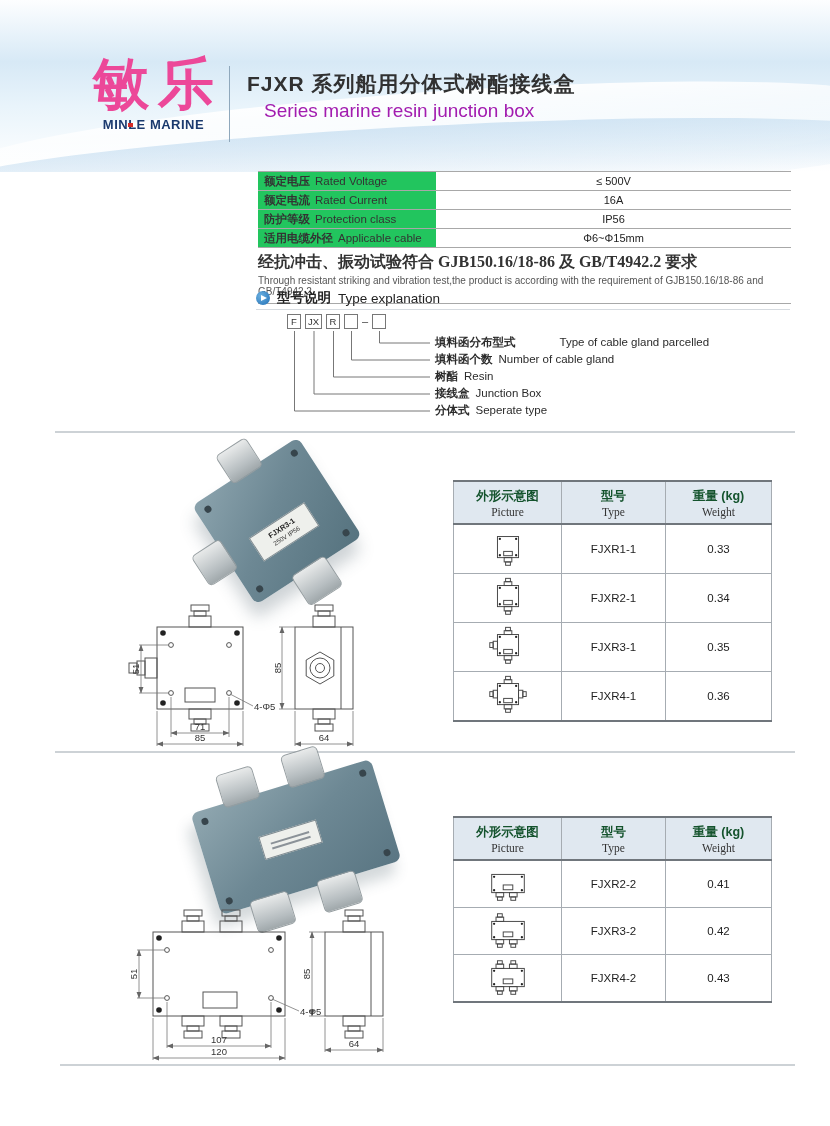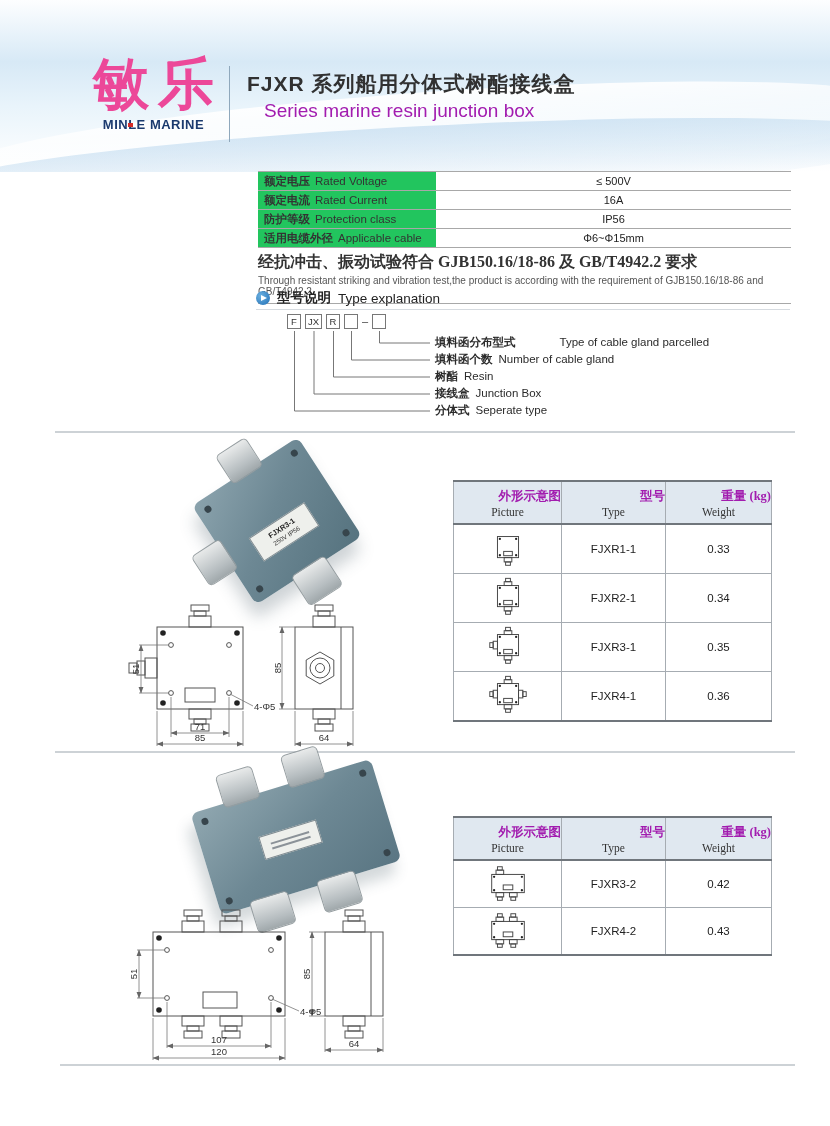--- a/index.html
+++ b/index.html
@@ -93,21 +93,21 @@
   .dim-drawing text{font-family:"Liberation Sans",sans-serif;}
   
   .spec-table{position:absolute;border-collapse:collapse;table-layout:fixed;width:318px;background:#fff;}
   .t1{left:453px;top:480px;}
   .t2{left:453px;top:816px;}
   .spec-table th,.spec-table td{border:1px solid #a6acb2;padding:0;}
   .spec-table thead th{background:#e0e8f0;border-top:2px solid #70767c;border-bottom:2px solid #70767c;height:41px;}
   .spec-table tbody td{height:48px;text-align:center;vertical-align:middle;}
   .t2 tbody td{height:46px;}
   .spec-table tbody tr:last-child td{border-bottom:2px solid #70767c;}
-  th .zh{display:block;font-family:Liberation Serif, serif;font-size:12.5px;font-weight:bold;color:#a21caf;text-align:right;}
+  th .zh{display:block;font-family:Liberation Sans, sans-serif;font-size:12.5px;font-weight:bold;color:#14532d;}
   th .en{display:block;font-family:"Liberation Serif",serif;font-size:11.5px;font-weight:normal;color:#333;margin-top:1px;}
   .type-cell,.weight-cell{font-size:11.5px;color:#222;}
   .schem{display:block;margin:0 auto;}
 </style>
 </head>
 <body>
 
 <div class="header-band">
   <div class="wave1"></div>
   <div class="wave2"></div>
@@ -517,20 +517,42 @@
       </th>
     </tr>
   </thead>
   <tbody>
     <tr>
       <td>
         <svg class="schem" width="46" height="46" viewBox="0 0 48 48">
           <g stroke="#444" stroke-width="1" fill="none">
             <rect x="7" y="14" width="34" height="19"></rect>
               <rect x="19" y="25" width="10" height="5"></rect>
+            <rect x="11.5" y="33" width="8" height="4.5"></rect>
+              <rect x="13" y="37.5" width="5" height="3.5"></rect>
+            <rect x="25.5" y="33" width="8" height="4.5"></rect>
+              <rect x="27" y="37.5" width="5" height="3.5"></rect>
+          </g>
+          <g fill="#222">
+              <circle cx="9.5" cy="16.5" r="1.2"></circle>
+              <circle cx="38.5" cy="16.5" r="1.2"></circle>
+              <circle cx="9.5" cy="30.5" r="1.2"></circle>
+              <circle cx="38.5" cy="30.5" r="1.2"></circle>
+            </g>
+        </svg>
+      </td>
+      <td class="type-cell">FJXR2-2</td>
+      <td class="weight-cell">0.41</td>
+    </tr>
+    <tr>
+      <td>
+        <svg class="schem" width="46" height="46" viewBox="0 0 48 48">
+          <g stroke="#444" stroke-width="1" fill="none">
+            <rect x="7" y="14" width="34" height="19"></rect>
+              <rect x="19" y="25" width="10" height="5"></rect>
             <rect x="13" y="6" width="5" height="3.5"></rect>
               <rect x="11.5" y="9.5" width="8" height="4.5"></rect>
             <rect x="11.5" y="33" width="8" height="4.5"></rect>
               <rect x="13" y="37.5" width="5" height="3.5"></rect>
             <rect x="25.5" y="33" width="8" height="4.5"></rect>
               <rect x="27" y="37.5" width="5" height="3.5"></rect>
           </g>
           <g fill="#222">
               <circle cx="9.5" cy="16.5" r="1.2"></circle>
               <circle cx="38.5" cy="16.5" r="1.2"></circle>

